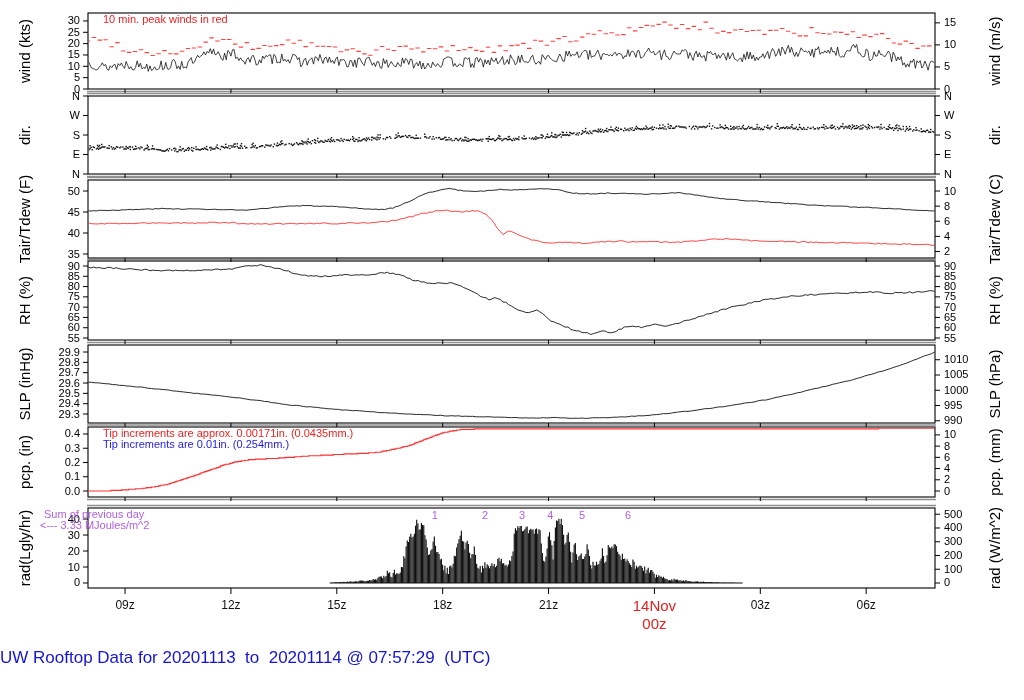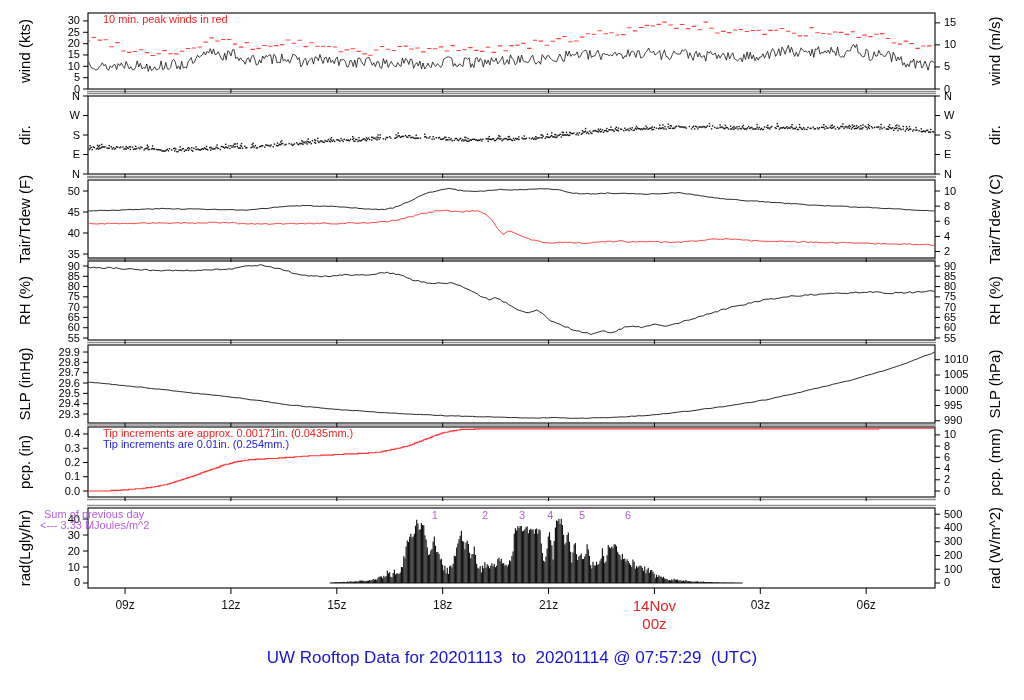--- a/index.html
+++ b/index.html
@@ -1,19 +1,19 @@
 <!DOCTYPE html>
 <html><head>
 <meta charset="utf-8">
 <style>
   html,body{margin:0;padding:0;background:#fff;}
   .page{position:relative;width:1024px;height:700px;background:#ffffff;overflow:hidden;
         font-family:"Liberation Sans",sans-serif;}
   #plot{position:absolute;left:0;top:0;}
-  .chart-title{position:absolute;left:0;top:648px;width:1024px;text-align:center;
+  .chart-title{position:absolute;left:0;top:648px;width:1024px;text-align:left;
         font-size:17px;color:#1414d4;white-space:pre;}
 </style>
 </head>
 <body>
 
 <div class="page">
   <svg id="plot" width="1024" height="700" viewBox="0 0 1024 700">
       <defs>
         <clipPath id="clip0">
           <rect x="88.5" y="13.5" width="846" height="75"></rect>

